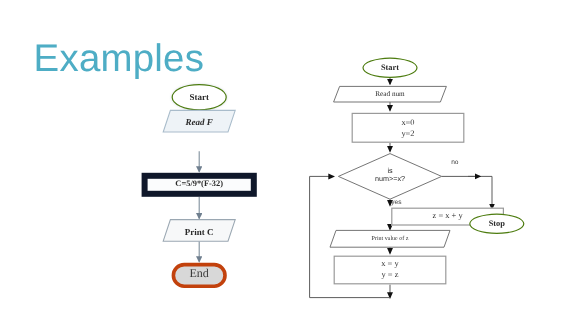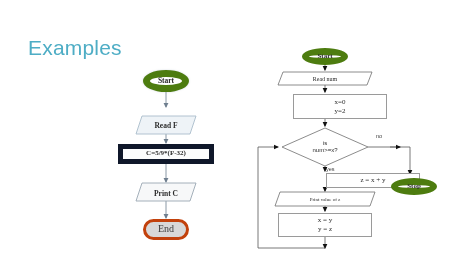--- a/index.html
+++ b/index.html
@@ -16,21 +16,21 @@
     height: 266px;
     background: #ffffff;
     overflow: hidden;
   }
 
   
   #slide-title {
     position: absolute;
     left: 28px;
     top: 33px;
-    font-size: 21px;
+    font-size: 32px;
     line-height: 30px;
     letter-spacing: 0.2px;
     color: #4EADC5;
     font-family: "Liberation Sans", sans-serif;
     font-weight: 400;
     white-space: nowrap;
   }
 
   
   .fc-node {
@@ -38,21 +38,21 @@
     box-sizing: border-box;
     display: flex;
     align-items: center;
     justify-content: center;
     text-align: center;
     font-family: "Liberation Serif", serif;
     color: #2b2b2b;
     line-height: 1.05;
   }
   .fc-oval {
-    border: 7px solid #4d7c0f;
+    border: 1px solid #4d7c0f;
     border-radius: 50%;
     background: #ffffff;
   }
   .fc-rect {
     border: 1px solid #9a9a9a;
     background: #ffffff;
   }
   .fc-stadium {
     border: 1px solid #9a9a9a;
     border-radius: 999px;
@@ -115,21 +115,21 @@
 
   
   #chart-left { position: absolute; left: 0; top: 0; width: 240px; height: 266px; }
   #l-start {
     left: 143px; top: 70px; width: 46px; height: 22px;
     font-size: 7.5px; font-weight: bold;
     background: #ffffff;
     box-shadow: 0 0 2px rgba(120,140,160,0.35);
   }
   #l-read {
-    left: 136px; top: 116px; width: 60px; height: 18px;
+    left: 136px; top: 92px; width: 60px; height: 18px; font-style: italic;
   }
   #l-read .fc-para-label { font-size: 7.5px; font-weight: bold; }
   #l-calc {
     left: 118px; top: 144px; width: 96px; height: 20px;
     font-size: 7px; font-weight: bold;
     background: #fbfcfd;
     border: 5px solid #0f172a;
   }
   #l-print {
     left: 136px; top: 183px; width: 60px; height: 20px;

